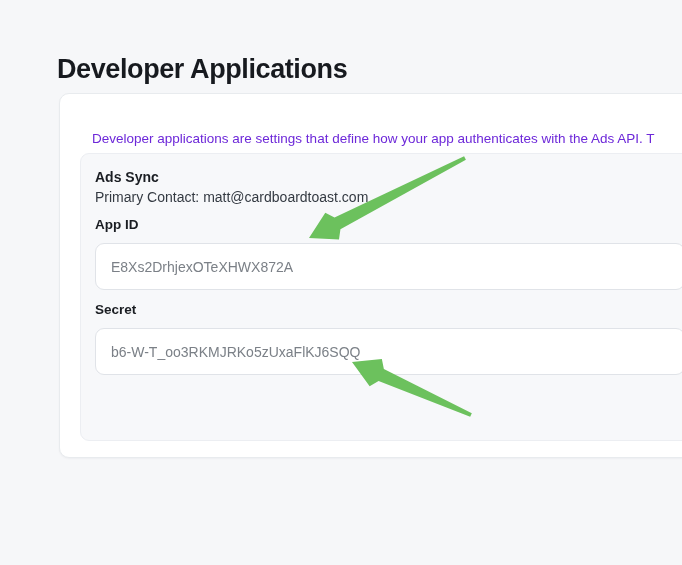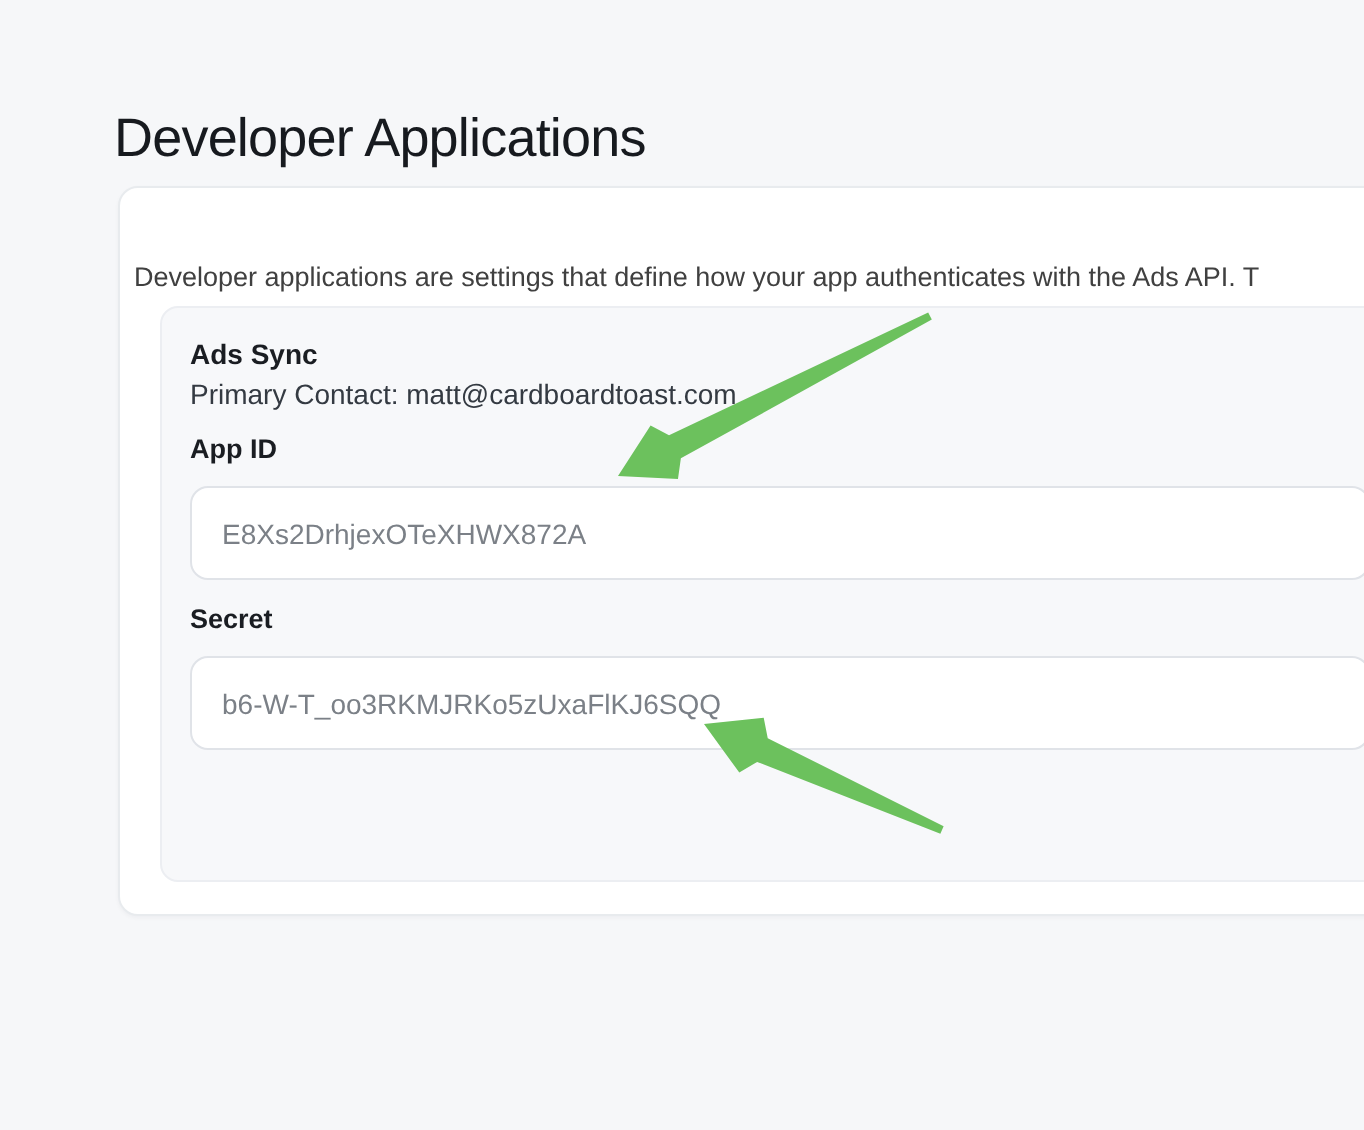--- a/index.html
+++ b/index.html
@@ -9,43 +9,43 @@
     position: relative;
     overflow: hidden;
     background: #f6f7f9;
     font-family: "Liberation Sans", sans-serif;
   }
   .page-title {
     position: absolute;
     left: 57px;
     top: 36px;
     font-size: 27px;
-    font-weight: 400;
+    font-weight: 700;
     color: #171a1f;
     letter-spacing: -0.4px;
     white-space: nowrap;
   }
   .card {
     position: absolute;
     left: 59px;
     top: 93px;
     width: 680px;
     height: 365px;
     box-sizing: border-box;
     background: #ffffff;
     border: 1px solid #e8ebee;
     border-radius: 10px;
     box-shadow: 0 1px 2px rgba(16,24,40,0.04);
   }
   .card-description {
     position: absolute;
-    left: 7px;
+    left: 32px;
     top: 23px;
     font-size: 13.5px;
-    color: #404040;
+    color: #6d28d9;
     white-space: nowrap;
   }
   .app-panel {
     position: absolute;
     left: 20px;
     top: 59px;
     width: 620px;
     height: 288px;
     box-sizing: border-box;
     background: #f7f8fa;

